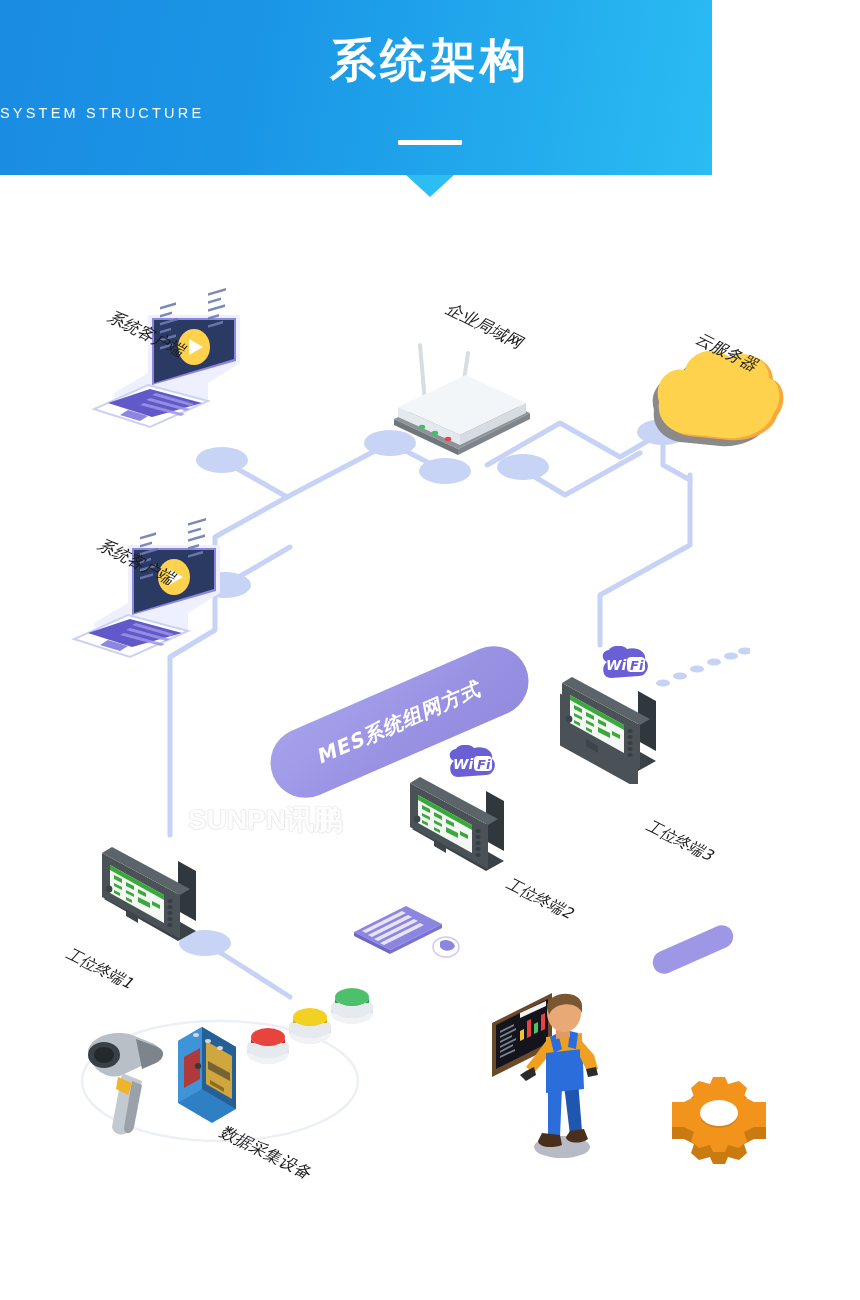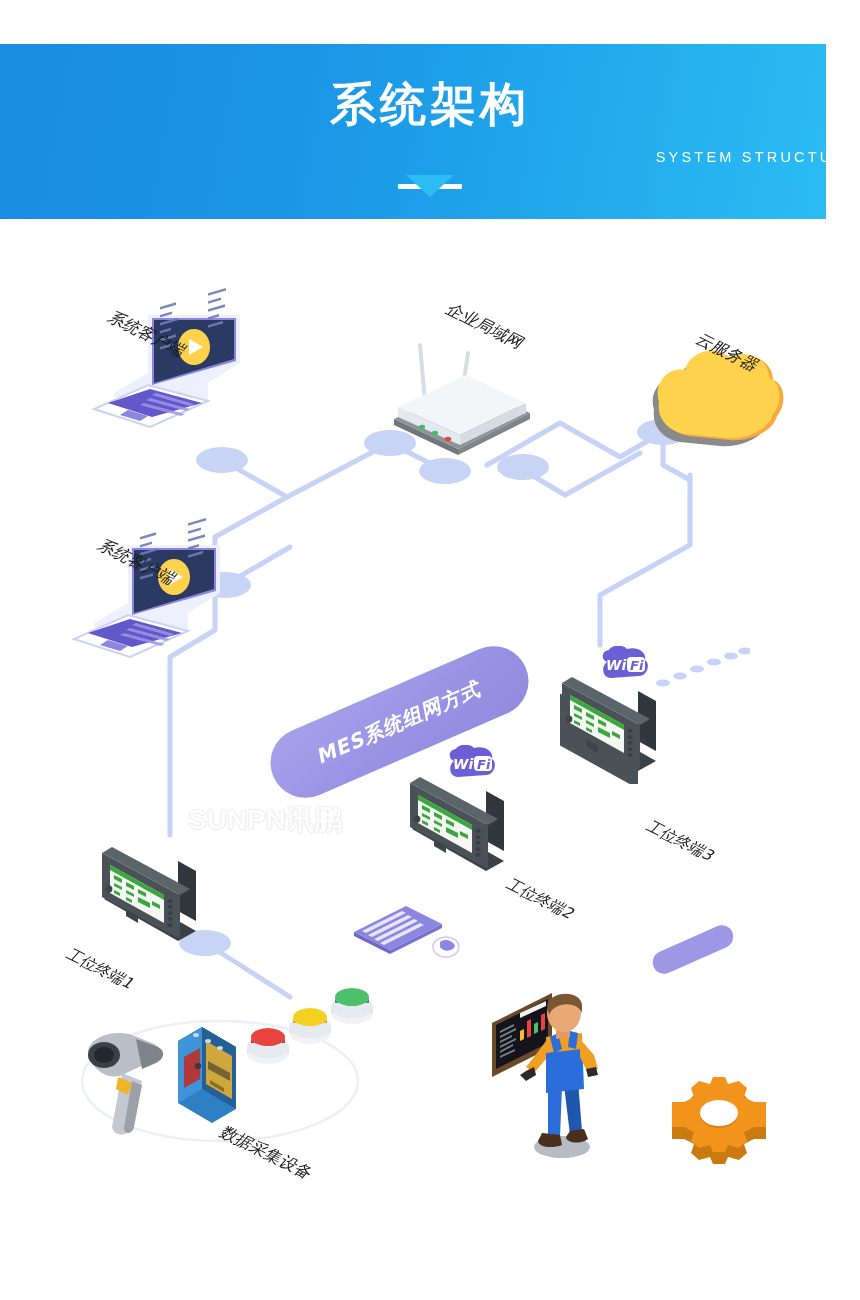--- a/index.html
+++ b/index.html
@@ -5,33 +5,32 @@
   * { margin:0; padding:0; box-sizing:border-box; }
   html,body { background:#ffffff; }
   body {
     width:860px; height:1300px;
     font-family:"Liberation Sans","DejaVu Sans",sans-serif;
     position:relative; overflow:hidden;
   }
 
   
   #header {
-    position:absolute; left:0; top:0; width:826px; height:175px;
+    position:absolute; left:0; top:0; width:712px; height:175px;
     background:linear-gradient(100deg,#1a8ce2 0%,#1a95e6 35%,#22a9ec 70%,#2bbcf3 100%);
-    margin-top:44px;
   }
   #header-title {
     position:absolute; left:0; top:30px; width:860px;
     text-align:center; color:#ffffff;
     font-size:46px; font-weight:bold; letter-spacing:4px;
     font-family:"DejaVu Sans","Liberation Sans",sans-serif;
   }
   #header-sub {
     position:absolute; left:0; top:105px; width:860px;
-    text-align:right; color:#ffffff;
+    text-align:left; color:#ffffff;
     font-size:14.5px; letter-spacing:3.2px; font-weight:normal;
   }
   #header-rule {
     position:absolute; left:398px; top:140px; width:64px; height:5px;
     background:#ffffff; border-radius:1px;
   }
   #header-notch {
     position:absolute; left:406px; top:175px;
     width:0; height:0;
     border-left:24px solid transparent;

